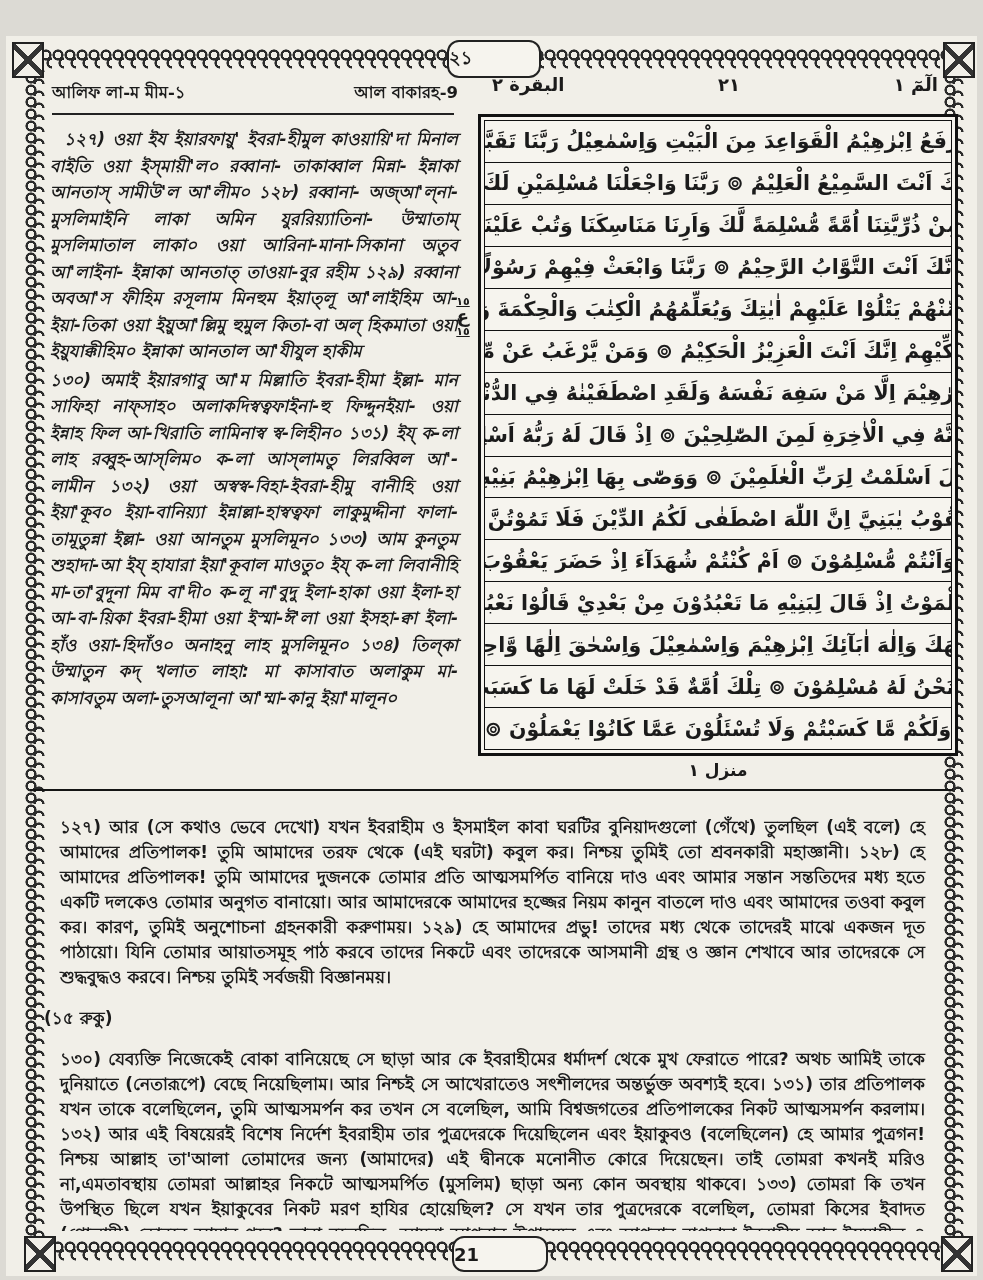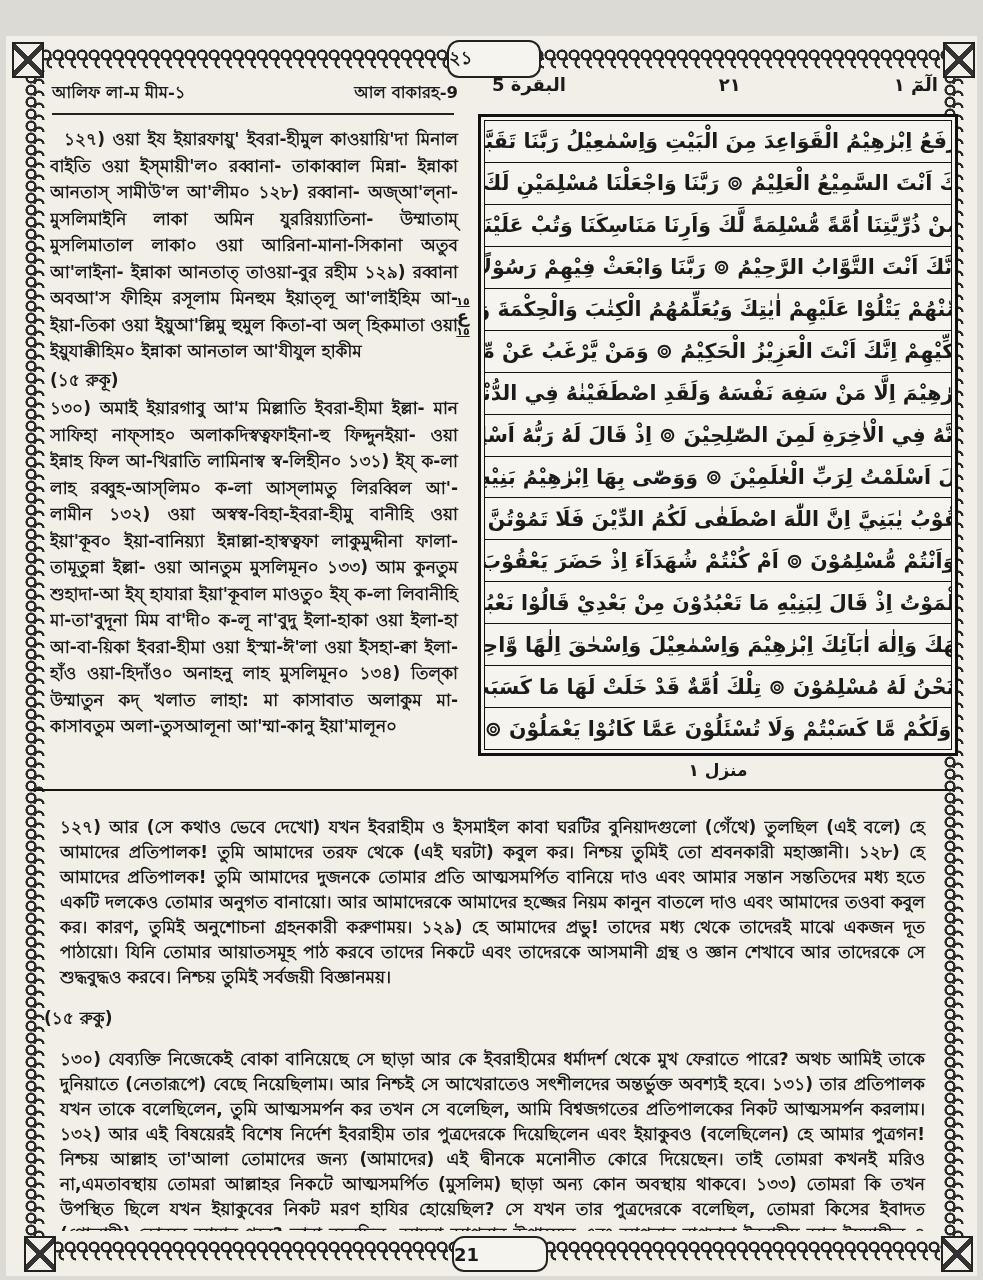--- a/index.html
+++ b/index.html
@@ -65,21 +65,21 @@
     position:absolute; left:492px; top:74px; width:446px;
     display:flex; justify-content:space-between;
     direction:rtl; font-size:18px; font-weight:bold;
   }
   
   .translit {
     position:absolute; left:50px; top:126px; width:412px; height:666px;
     font-size:17px; line-height:1.56; text-align:justify;
     font-weight:600; overflow:hidden;
   }
-  .translit p { margin:0 4px 2px 0; }
+  .translit p { margin:0 4px 2px 0;font-style:italic; }
   .translit p.indent { text-indent:14px; }
   
   .arabic-box {
     position:absolute; left:478px; top:114px; width:480px; height:642px;
     border:3px solid #111; background:#f6f4ee; padding:3px;
     box-sizing:border-box;
   }
   .arabic-box-inner {
     border:1.5px solid #111; height:100%;
     display:flex; flex-direction:column;
@@ -139,26 +139,25 @@
 </div>
 
 <div class="hdr-left-row">
   <span>আলিফ লা-ম মীম-১</span>
   <span>আল বাকারহ-9</span>
 </div>
 <div class="hdr-rule"></div>
 <div class="hdr-arabic-row">
   <span>الٓمٓ ۱</span>
   <span>۲۱</span>
-  <span>البقرة 5</span>
+  <span>البقرة ۲</span>
 </div>
 
 <div class="translit">
   <p class="indent">১২৭) ওয়া ইয ইয়ারফায়ু' ইবরা-হীমুল কাওয়ায়ি'দা মিনাল বাইতি ওয়া ইস্‌মায়ী'ল০ রব্বানা- তাকাব্বাল মিন্না- ইন্নাকা আনতাস্ সামীউ'ল আ'লীম০ ১২৮) রব্বানা- অজ্‌আ'ল্‌না- মুসলিমাইনি লাকা অমিন যুররিয়্যাতিনা- উম্মাতাম্ মুসলিমাতাল লাকা০ ওয়া আরিনা-মানা-সিকানা অতুব আ'লাইনা- ইন্নাকা আনতাত্ তাওয়া-বুর রহীম ১২৯) রব্বানা অবআ'স ফীহিম রসূলাম মিনহুম ইয়াত্‌লূ আ'লাইহিম আ-ইয়া-তিকা ওয়া ইয়ুআ'ল্লিমু হুমুল কিতা-বা অল্ হিকমাতা ওয়া ইয়ুযাক্কীহিম০ ইন্নাকা আনতাল আ'যীযুল হাকীম</p>
-  <p>(১৫ রুকূ)</p>
   <p>১৩০) অমাই ইয়ারগাবু আ'ম মিল্লাতি ইবরা-হীমা ইল্লা- মান সাফিহা নাফ্‌সাহ০ অলাকদিস্বত্বফাইনা-হু ফিদ্দুনইয়া- ওয়া ইন্নাহ ফিল আ-খিরাতি লামিনাস্ব স্ব-লিহীন০ ১৩১) ইয্ ক-লা লাহ রব্বুহ-আস্‌লিম০ ক-লা আস্‌লামতু লিরব্বিল আ'-লামীন ১৩২) ওয়া অস্বস্ব-বিহা-ইবরা-হীমু বানীহি ওয়া ইয়া'কূব০ ইয়া-বানিয়্যা ইন্নাল্লা-হাস্বত্বফা লাকুমুদ্দীনা ফালা-তামূতুন্না ইল্লা- ওয়া আনতুম মুসলিমূন০ ১৩৩) আম কুনতুম শুহাদা-আ ইয্ হাযারা ইয়া'কূবাল মাওতু০ ইয্ ক-লা লিবানীহি মা-তা'বুদূনা মিম বা'দী০ ক-লূ না'বুদু ইলা-হাকা ওয়া ইলা-হা আ-বা-য়িকা ইবরা-হীমা ওয়া ইস্মা-ঈ'লা ওয়া ইসহা-ক্বা ইলা-হাঁও ওয়া-হিদাঁও০ অনাহনু লাহ মুসলিমূন০ ১৩৪) তিল্‌কা উম্মাতুন কদ্ খলাত লাহা: মা কাসাবাত অলাকুম মা-কাসাবতুম অলা-তুসআলূনা আ'ম্মা-কানু ইয়া'মালূন০</p>
 </div>
 
 <div class="arabic-box">
   <div class="arabic-box-inner">
     <div class="arabic-row">وَاِذْ يَرْفَعُ اِبْرٰهِيْمُ الْقَوَاعِدَ مِنَ الْبَيْتِ وَاِسْمٰعِيْلُ رَبَّنَا تَقَبَّلْ مِنَّا</div>
     <div class="arabic-row">اِنَّكَ اَنْتَ السَّمِيْعُ الْعَلِيْمُ ⊚ رَبَّنَا وَاجْعَلْنَا مُسْلِمَيْنِ لَكَ وَ</div>
     <div class="arabic-row">مِنْ ذُرِّيَّتِنَا اُمَّةً مُّسْلِمَةً لَّكَ وَاَرِنَا مَنَاسِكَنَا وَتُبْ عَلَيْنَا</div>
     <div class="arabic-row">اِنَّكَ اَنْتَ التَّوَّابُ الرَّحِيْمُ ⊚ رَبَّنَا وَابْعَثْ فِيْهِمْ رَسُوْلًا</div>
     <div class="arabic-row">مِّنْهُمْ يَتْلُوْا عَلَيْهِمْ اٰيٰتِكَ وَيُعَلِّمُهُمُ الْكِتٰبَ وَالْحِكْمَةَ وَ</div>

